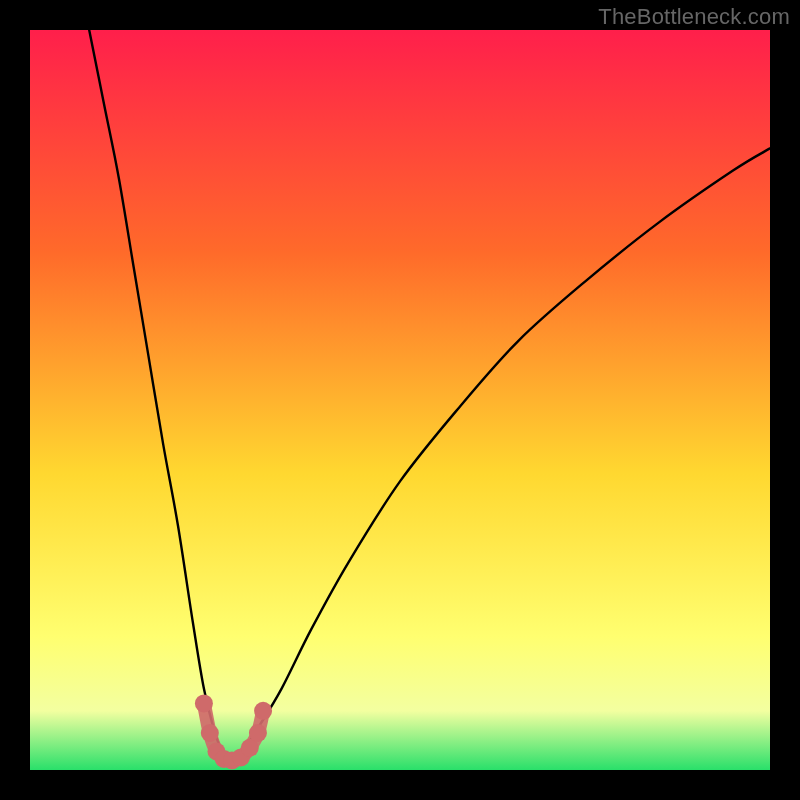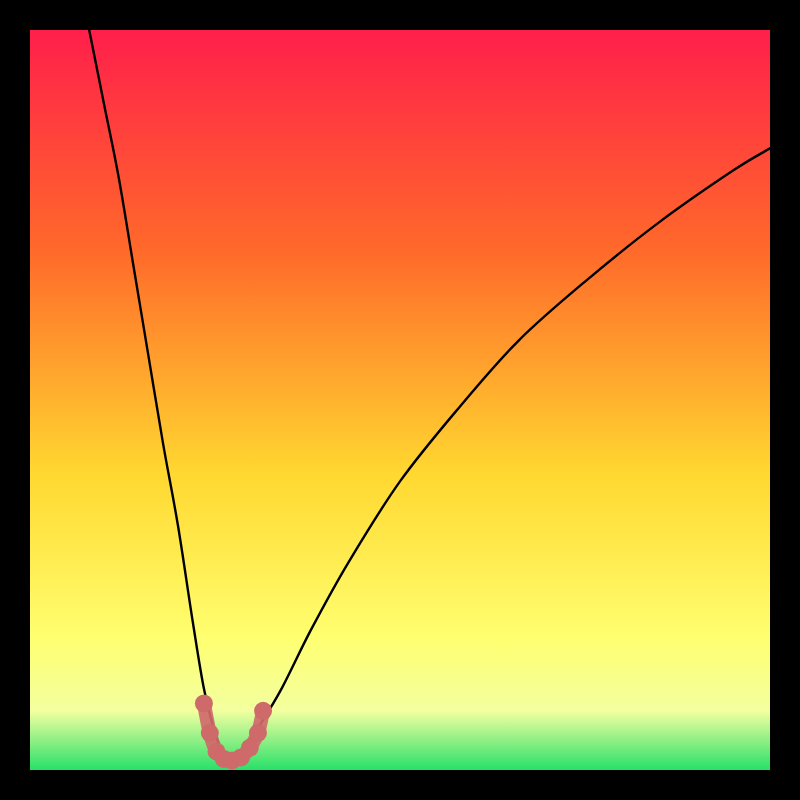--- a/index.html
+++ b/index.html
@@ -42,20 +42,21 @@
     width: 740px;
     height: 740px;
     display: block;
   }
 </style>
 </head>
 <body>
 
 <div class="frame">
 
+  <div class="watermark">TheBottleneck.com</div>
 
   <div class="plot">
 
     <svg viewBox="0 0 740 740" preserveAspectRatio="none">
       <defs>
         <linearGradient id="bg" x1="0" y1="0" x2="0" y2="1">
           <stop offset="0" stop-color="#ff1f4b"></stop>
           <stop offset="0.30" stop-color="#ff6a2a"></stop>
           <stop offset="0.60" stop-color="#ffd830"></stop>
           <stop offset="0.82" stop-color="#ffff70"></stop>

